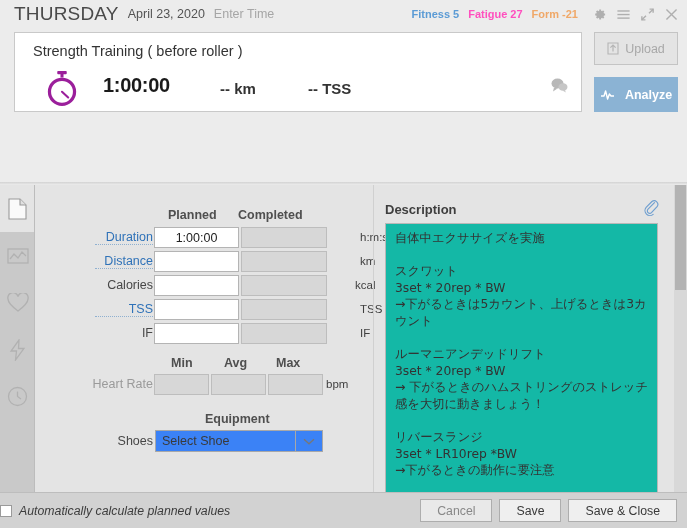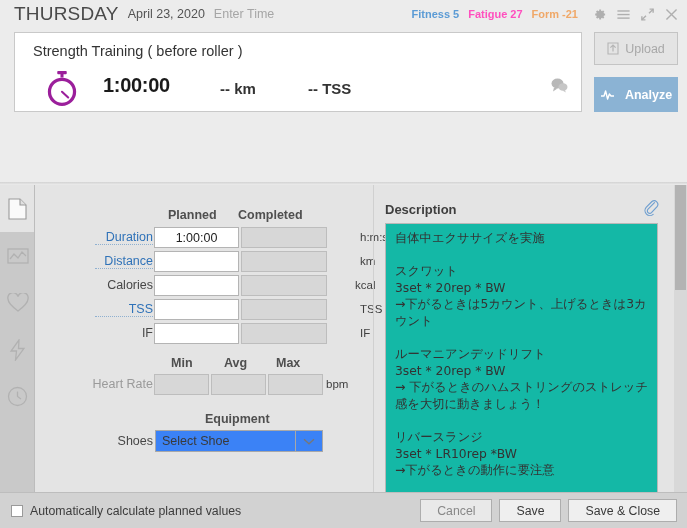--- a/index.html
+++ b/index.html
@@ -129,21 +129,21 @@
     word-break: break-all; font-family: "DejaVu Sans", "Liberation Sans", sans-serif;
   }
   .panel-divider { position: absolute; left: 373px; top: 185px; width: 1px; bottom: 36px; background: #d0d0d0; }
   .rail-divider { position: absolute; left: 34px; top: 185px; width: 1px; bottom: 36px; background: #bcbcbc; }
   .vscroll { position: absolute; right: 0; top: 185px; width: 13px; bottom: 36px; background: #d8d8d8; }
   .vscroll-thumb { position: absolute; left: 1px; top: 0px; width: 11px; height: 105px; background: #b3b3b3; cursor: pointer; }
 
   
   .footer { position: absolute; left: 0; bottom: 0; width: 687px; height: 36px; background: #d2d2d2;
     border-top: 1px solid #bdbdbd; display: flex; align-items: center; }
-  .chk-wrap { display: flex; align-items: center; margin-left: 11px; cursor: pointer; }
+  .chk-wrap { display: flex; align-items: center; margin-left: 0; cursor: pointer; font-style: italic; }
   .chk { width: 12px; height: 12px; background: #fff; border: 1px solid #9a9a9a; }
   .chk-label { font-size: 12.3px; color: #3c3c3c; margin-left: 7px; }
   .fbtns { margin-left: auto; display: flex; gap: 7px; margin-right: 10px; }
   .fbtn { height: 23px; padding: 0 16px; background: #efefef; border: 1px solid #adadad;
     font-size: 12.3px; color: #3a3a3a; cursor: pointer; display:flex; align-items:center;
     font-family: inherit; }
   .fbtn.muted { color: #888; background: #e9e9e9; }
 </style>
 </head>
 <body>

